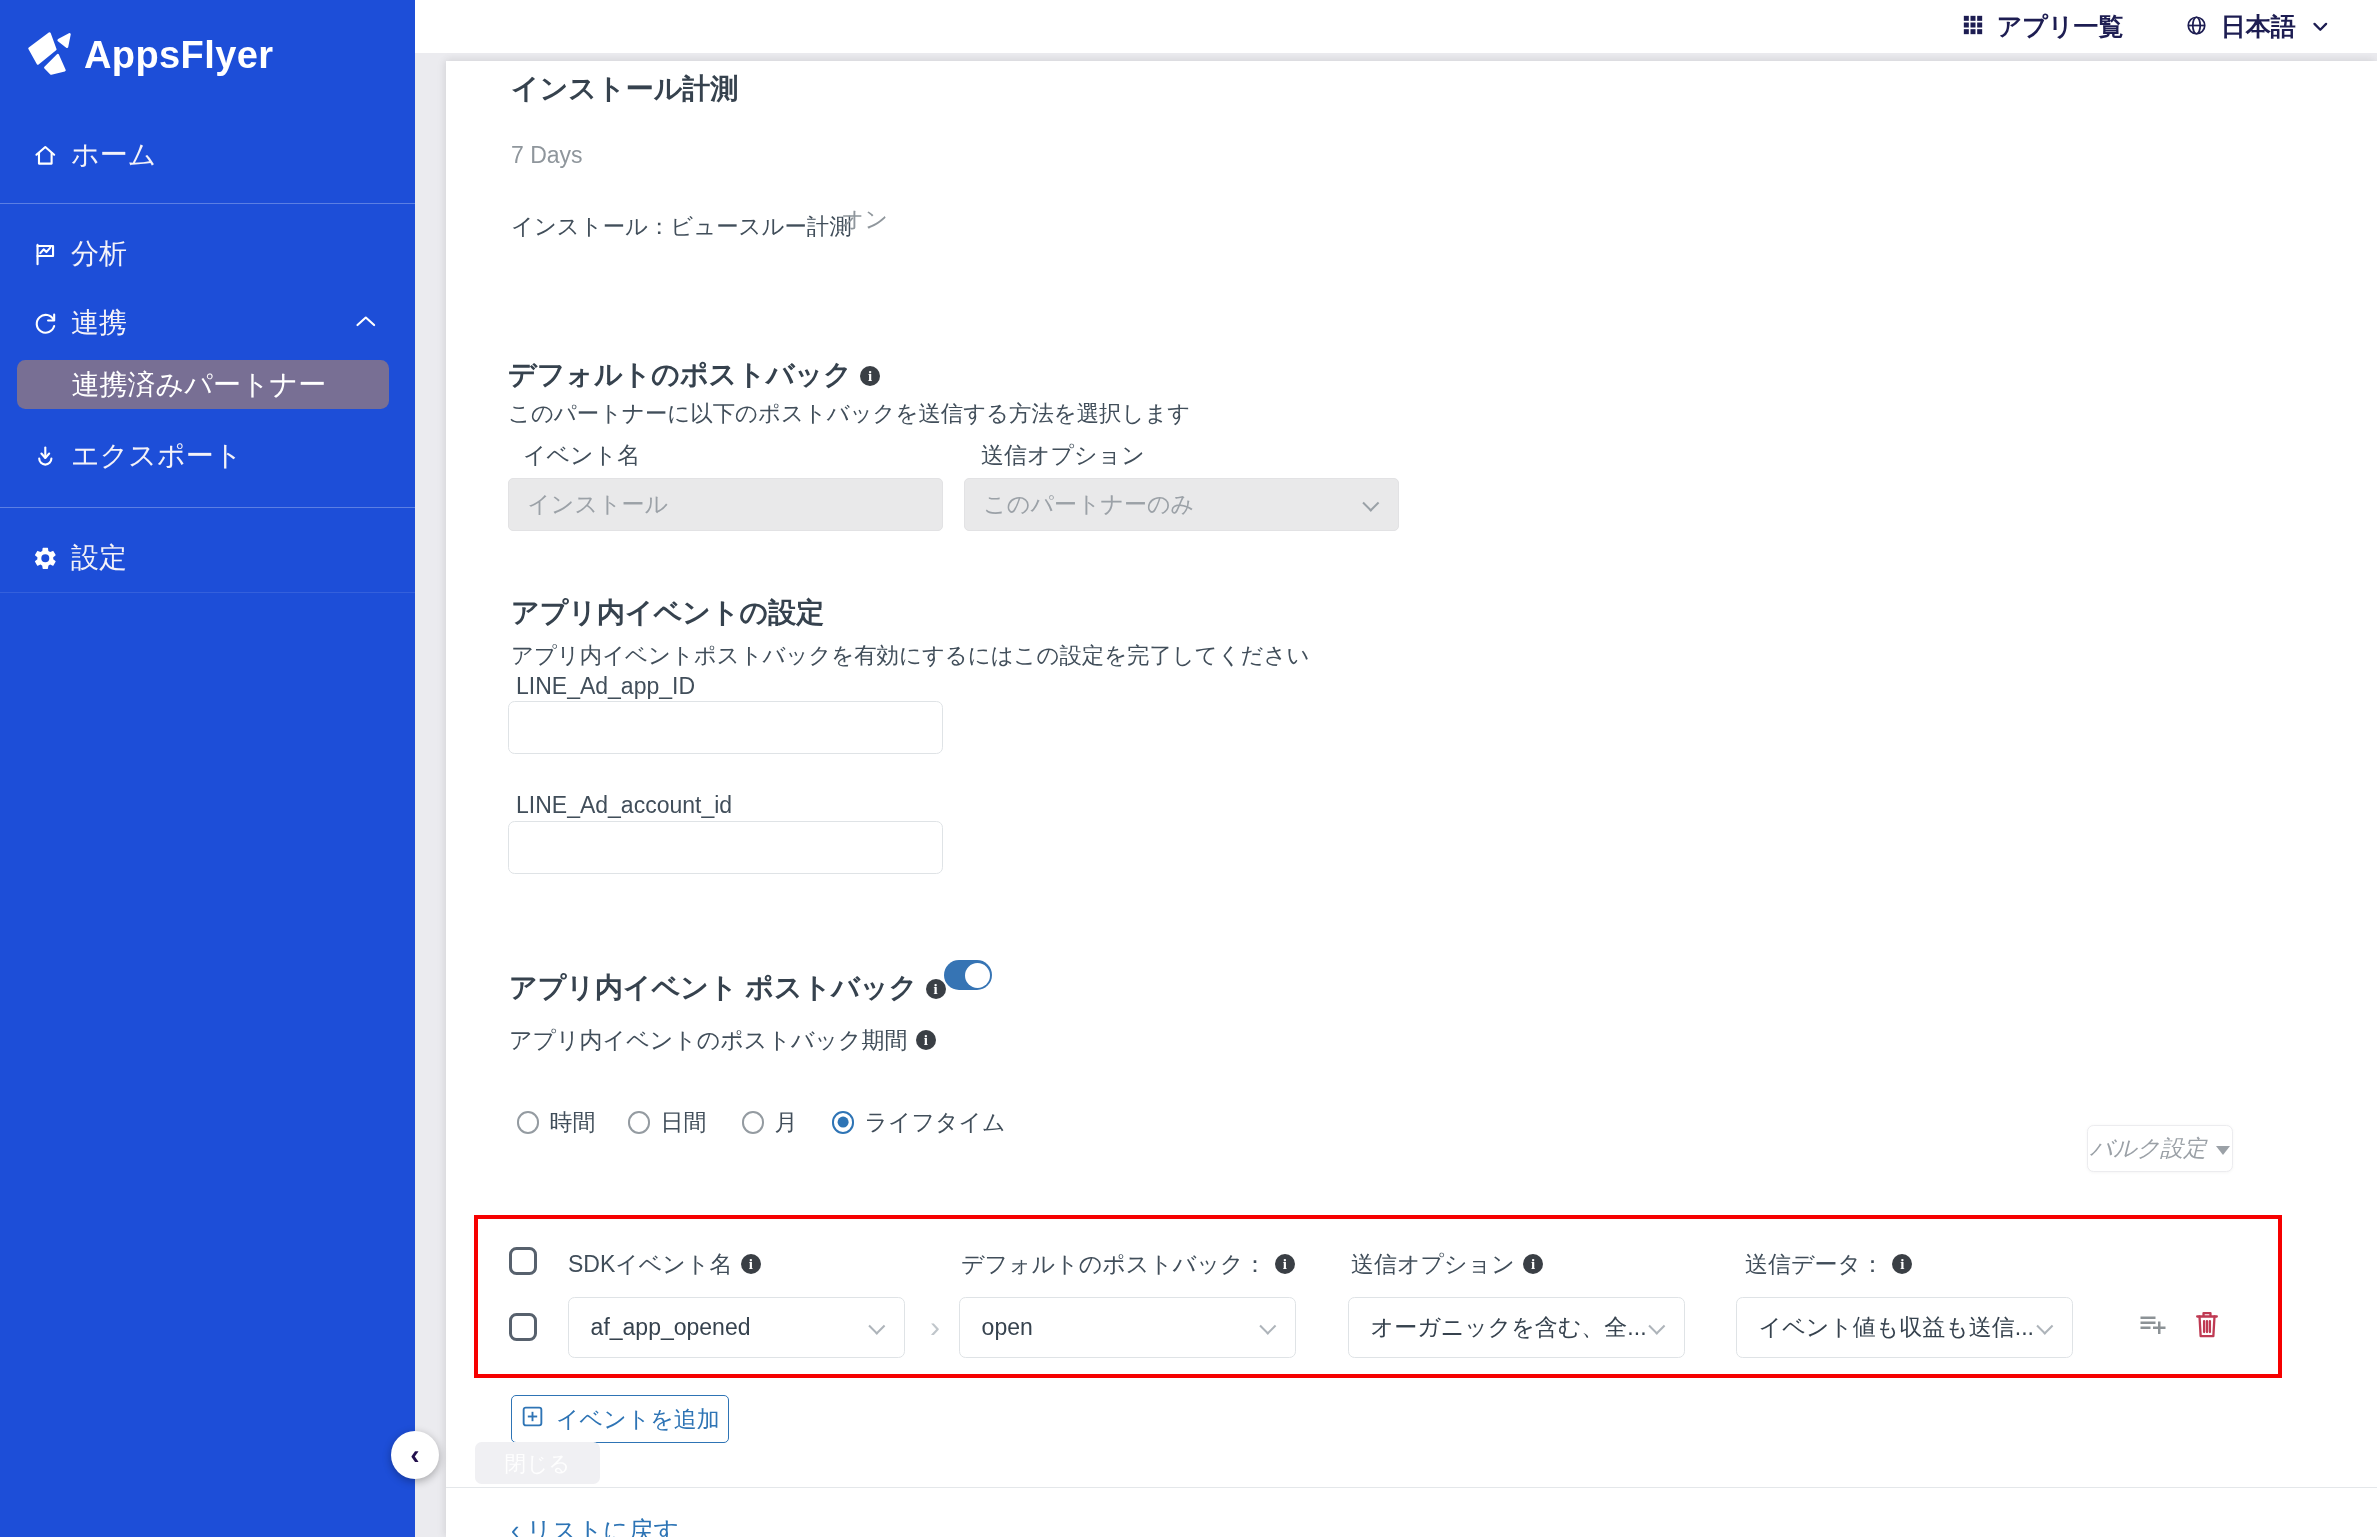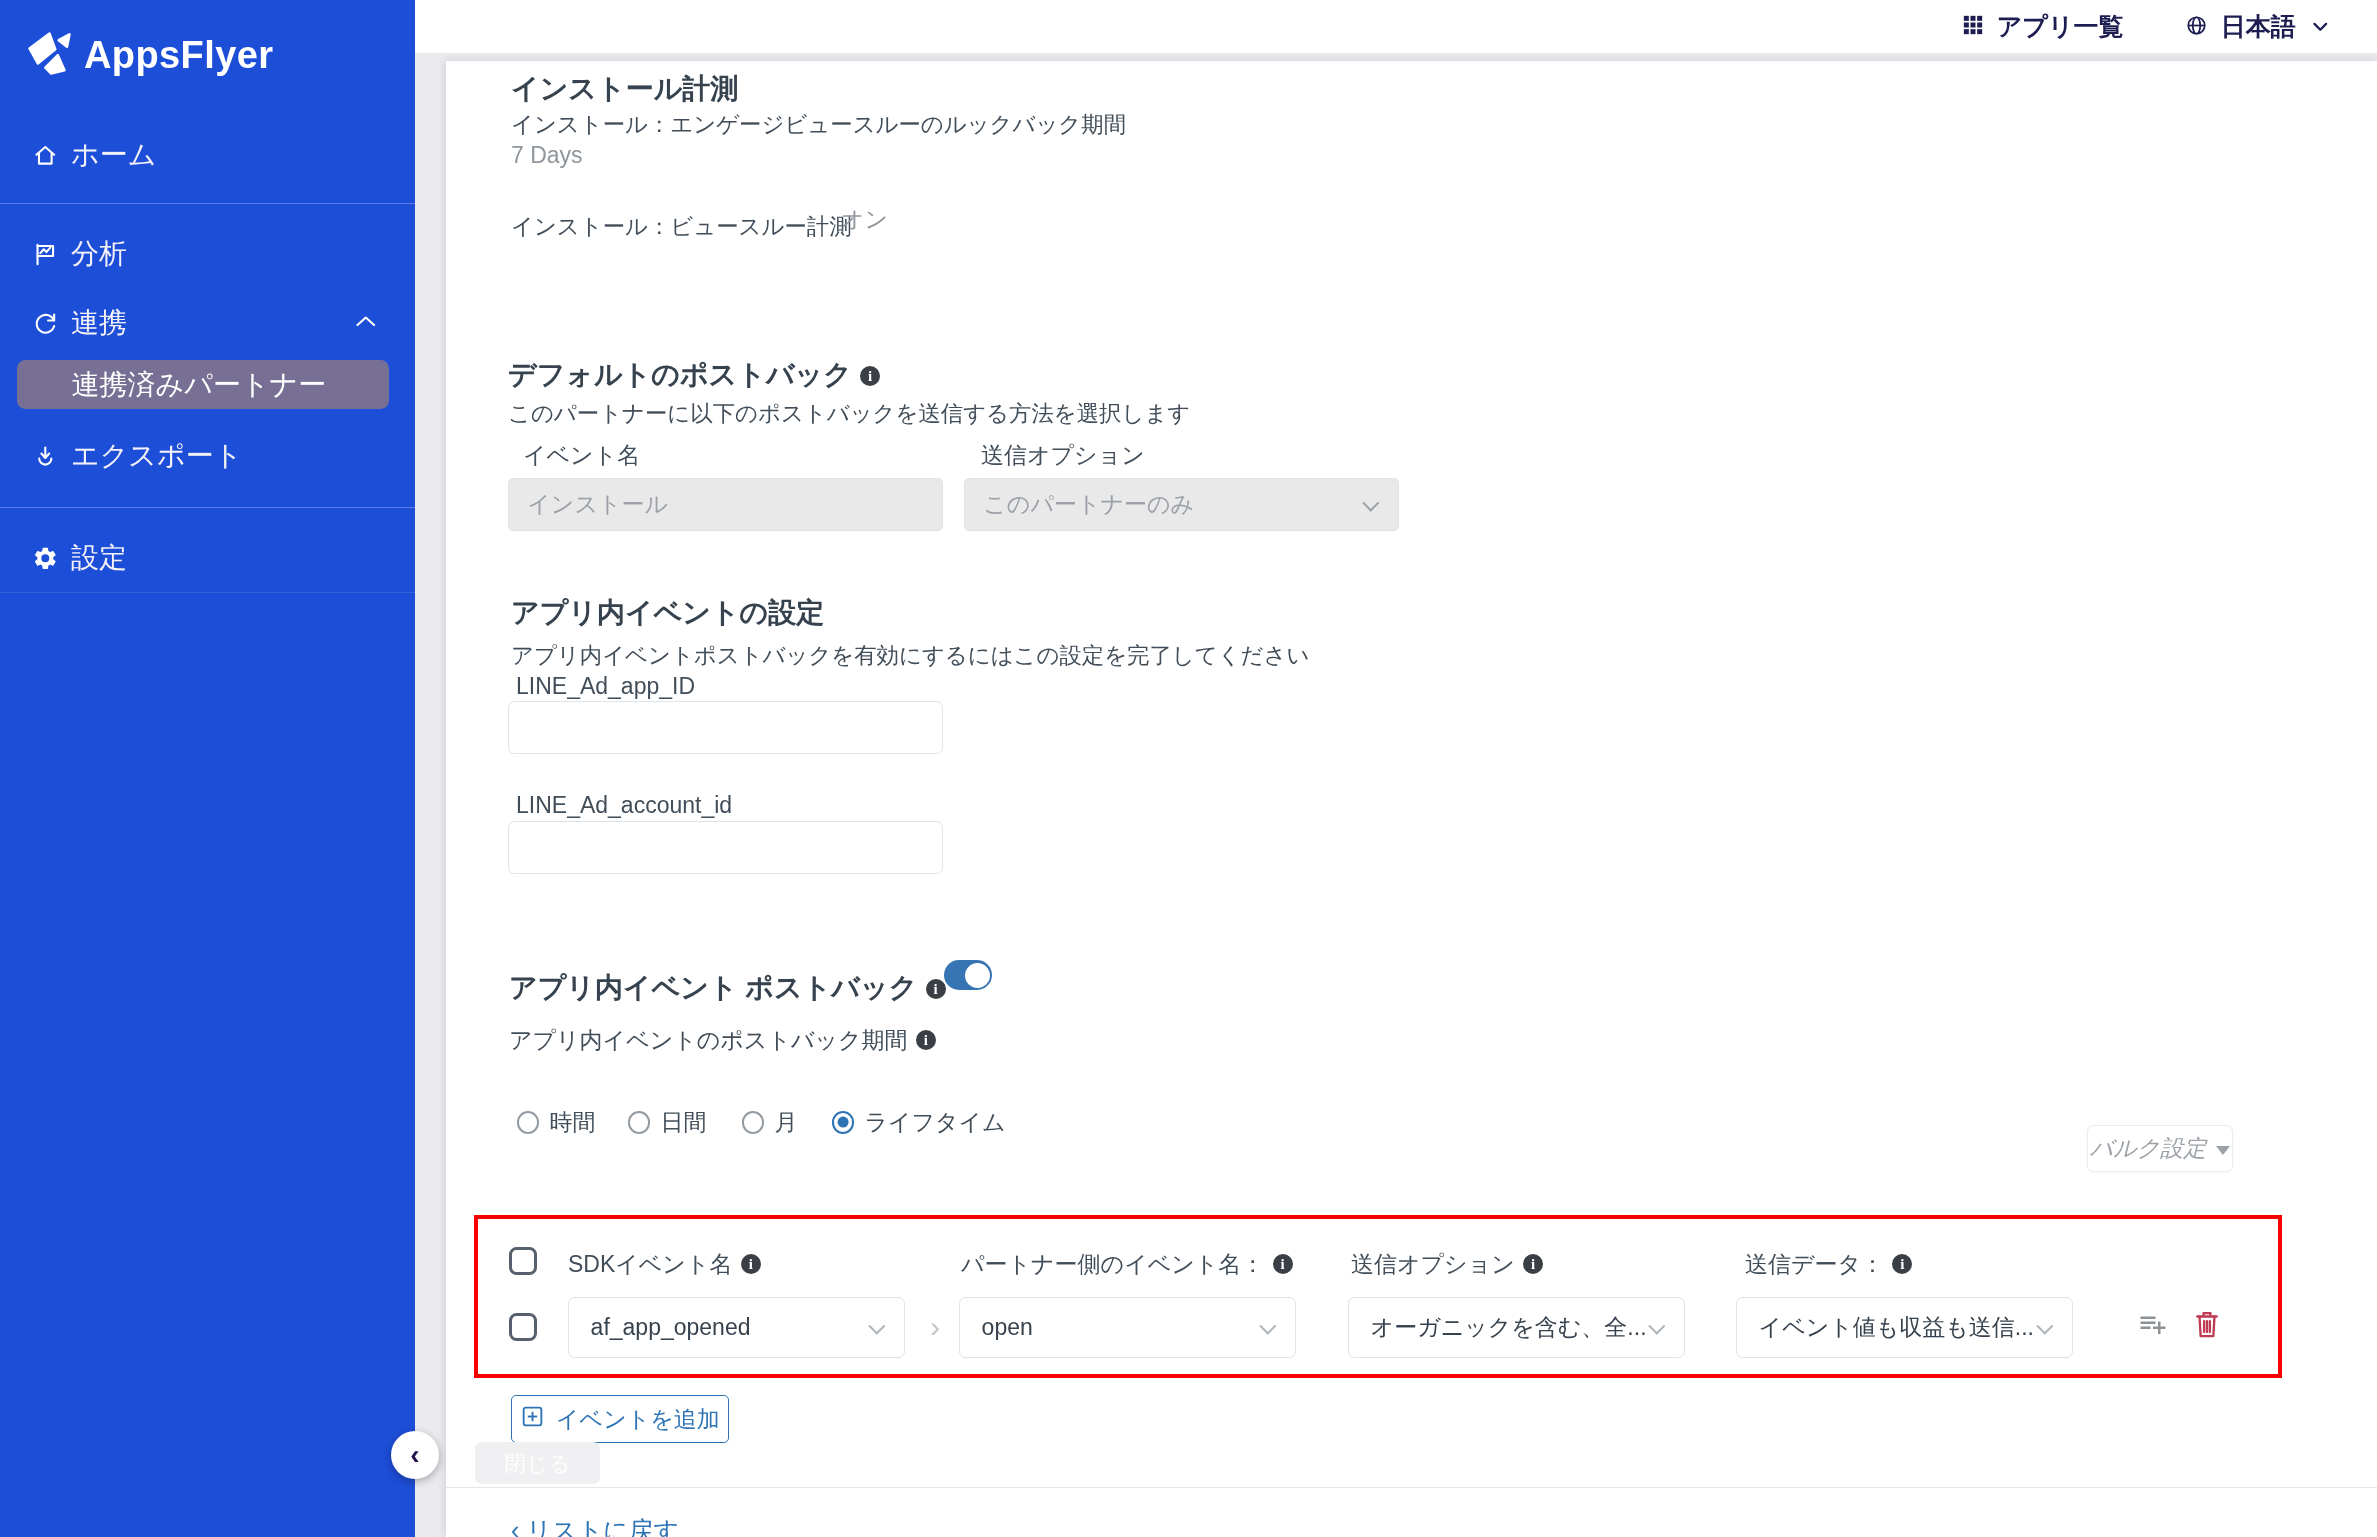--- a/index.html
+++ b/index.html
@@ -248,21 +248,20 @@
           <polyline points="3,3.5 10,10.5 17,3.5"></polyline>
         </svg>
       </span>
     </div>
   </div>
 </div>
 
 <div class="card">
 
   <div class="abs h-section" style="left:65px; top:9.1px;">インストール計測</div>
-  <div class="abs t-body" style="left:65px; top:48px;">インストール：エンゲージビュースルーのルックバック期間</div>
   <div class="abs t-gray" style="left:65px; top:81px;">7 Days</div>
   <div class="abs t-body" style="left:65px; top:150px;">インストール：ビュースルー計測</div>
   <div class="abs t-gray" style="left:395px; top:143px;">オン</div>
 
   <div class="abs h-section" style="left:62px; top:295px;"><span>デフォルトのポストバック</span><span class="info-icon">i</span></div>
   <div class="abs t-body" style="left:62px; top:337px;">このパートナーに以下のポストバックを送信する方法を選択します</div>
   <div class="abs t-label" style="left:77px; top:379px;">イベント名</div>
   <div class="abs t-label" style="left:535px; top:379px;">送信オプション</div>
   <div class="abs dis-field" style="left:62px; top:417px;">
     <span>インストール</span>
@@ -304,21 +303,21 @@
 
   <div class="bulk-btn" style="left:1641px; top:1064px;font-style:italic;">
     <span>バルク設定</span>
     <span class="bulk-caret"></span>
   </div>
 
   <div class="red-box" style="left:28px; top:1154px; width:1808px; height:163px;"></div>
 
   <div class="checkbox" style="left:63px; top:1186px;"></div>
   <div class="col-label" style="left:122px; top:1188px;"><span>SDKイベント名</span><span class="info-icon">i</span></div>
-  <div class="col-label" style="left:515px; top:1188px;"><span>パートナー側のイベント名：</span><span class="info-icon">i</span></div>
+  <div class="col-label" style="left:515px; top:1188px;"><span>デフォルトのポストバック：</span><span class="info-icon">i</span></div>
   <div class="col-label" style="left:905px; top:1188px;"><span>送信オプション</span><span class="info-icon">i</span></div>
   <div class="col-label" style="left:1299px; top:1188px;"><span>送信データ：</span><span class="info-icon">i</span></div>
 
   <div class="checkbox" style="left:63px; top:1252px;"></div>
   <div class="dd" style="left:122px; top:1236px;">
     <span>af_app_opened</span>
     <span class="chev"></span>
   </div>
   <div class="row-sep" style="left:484px; top:1249px;">›</div>
   <div class="dd" style="left:513px; top:1236px;">

